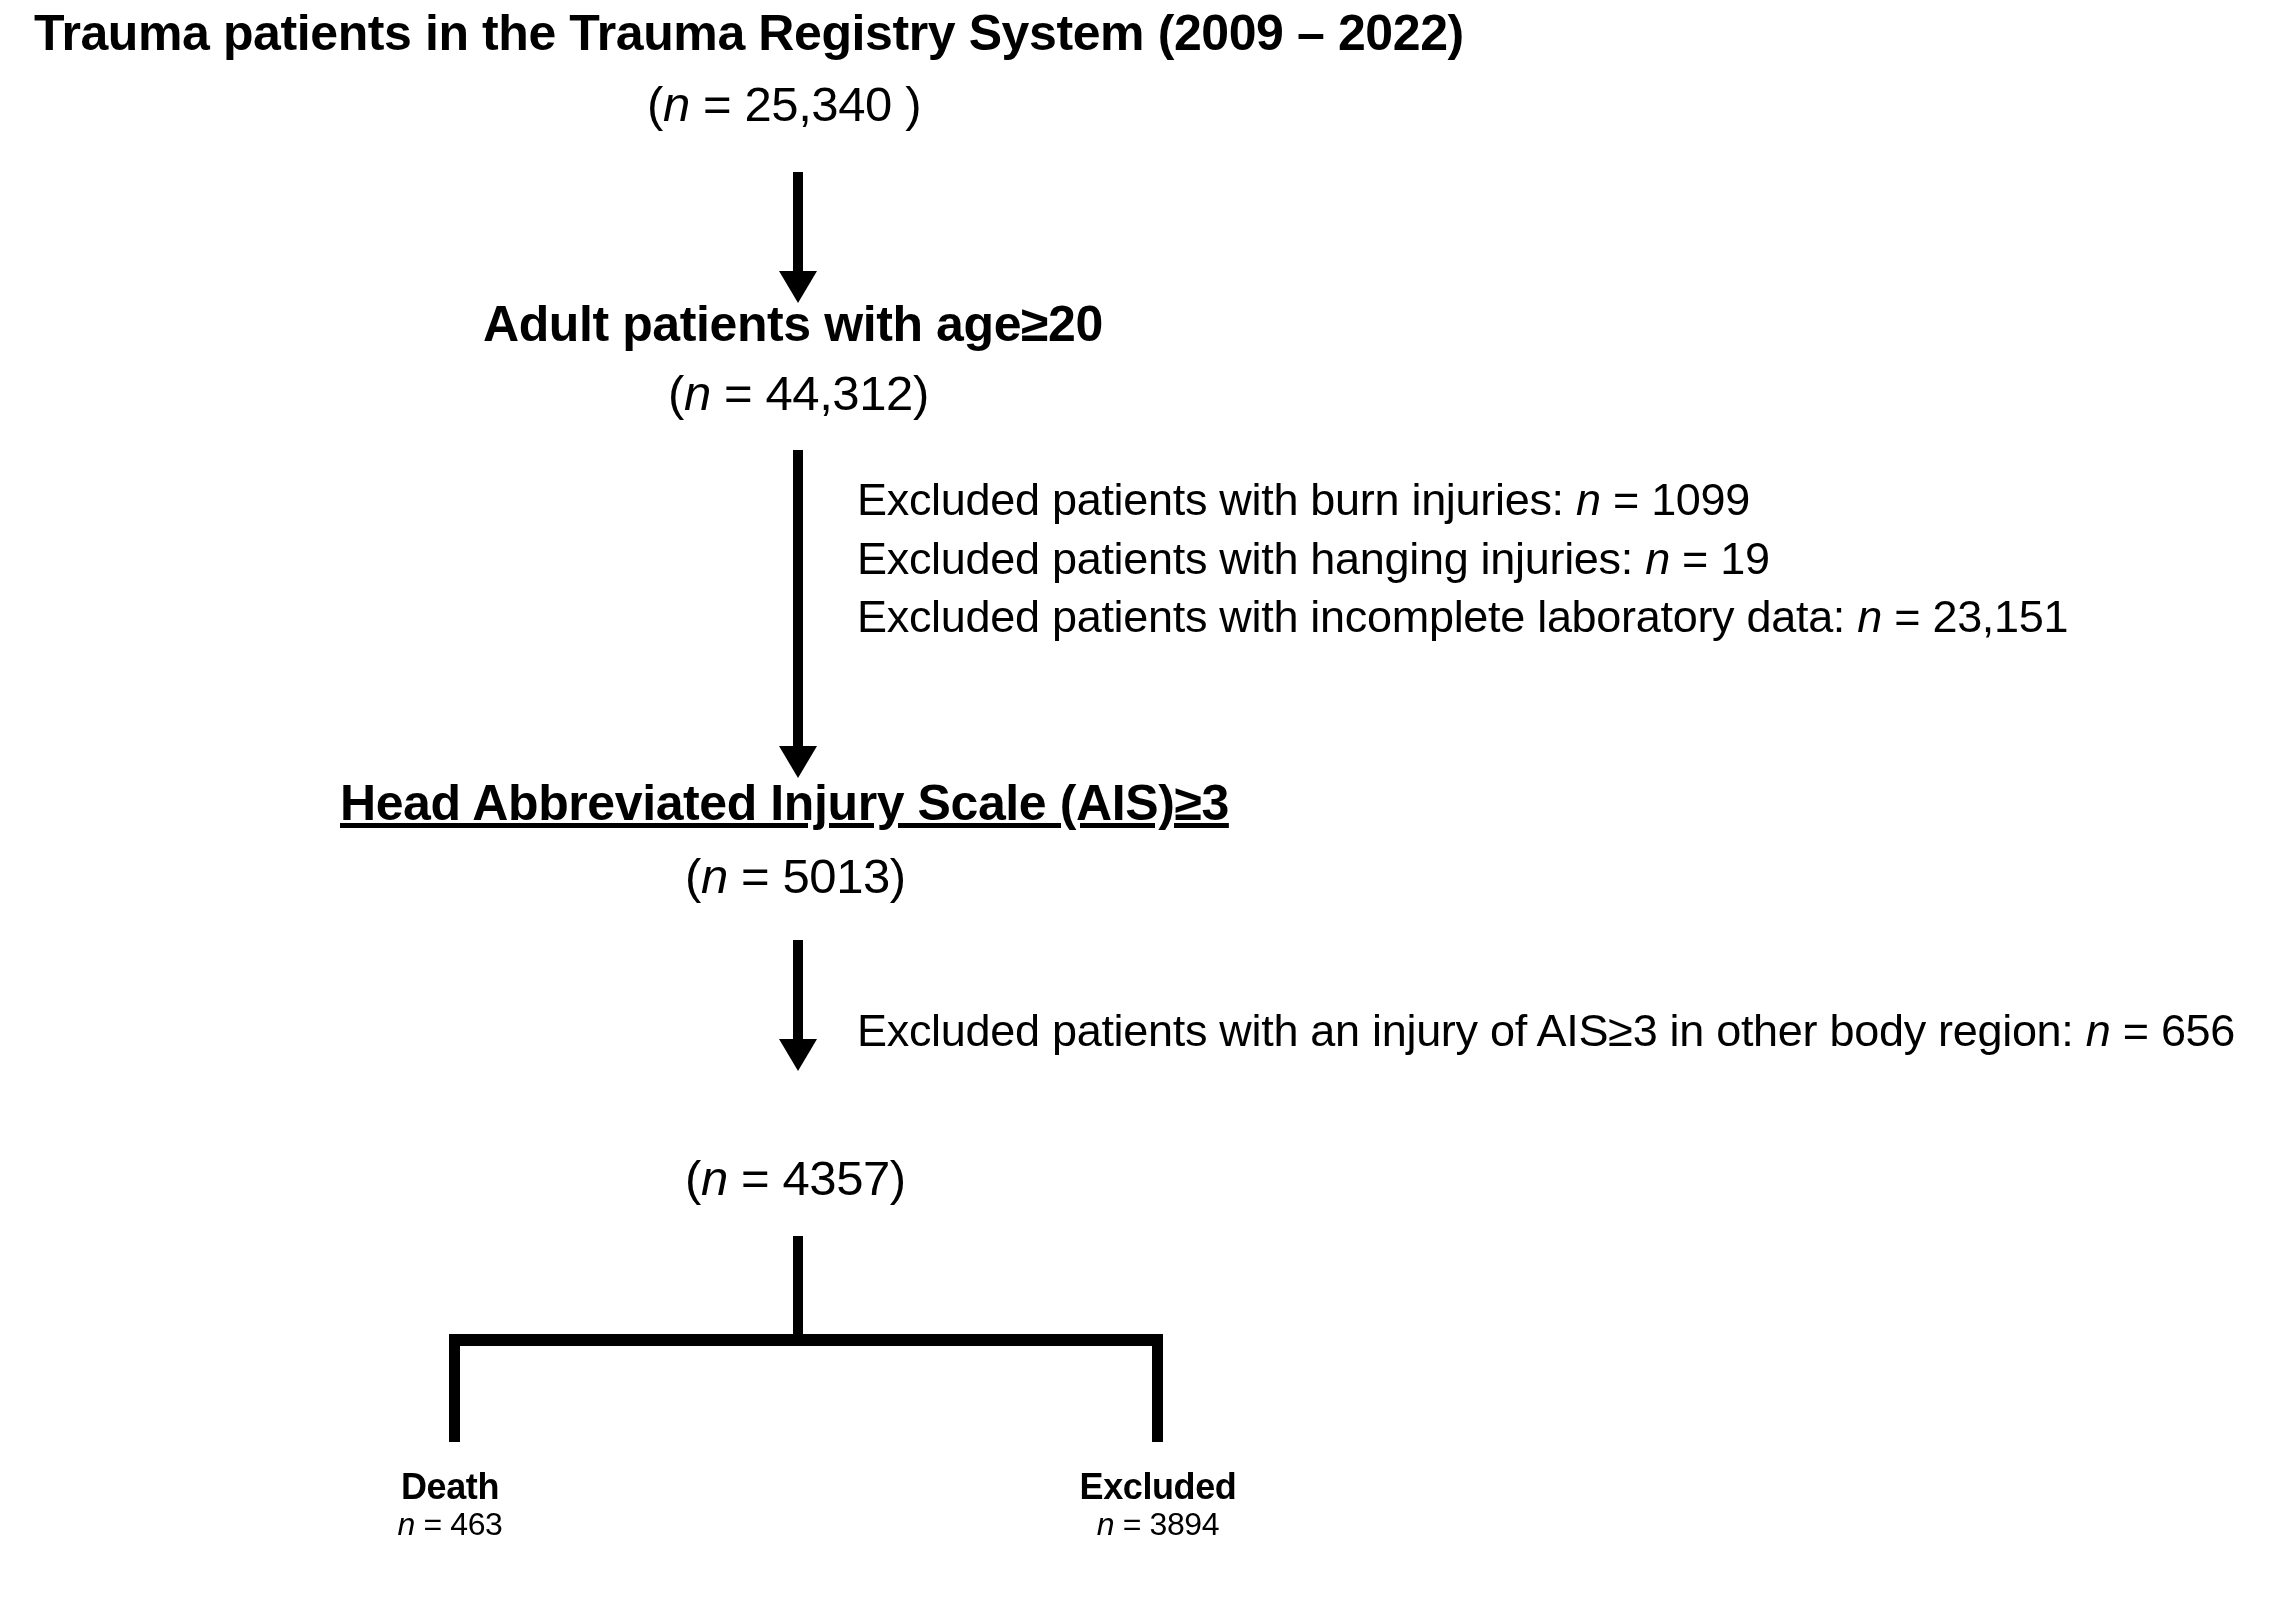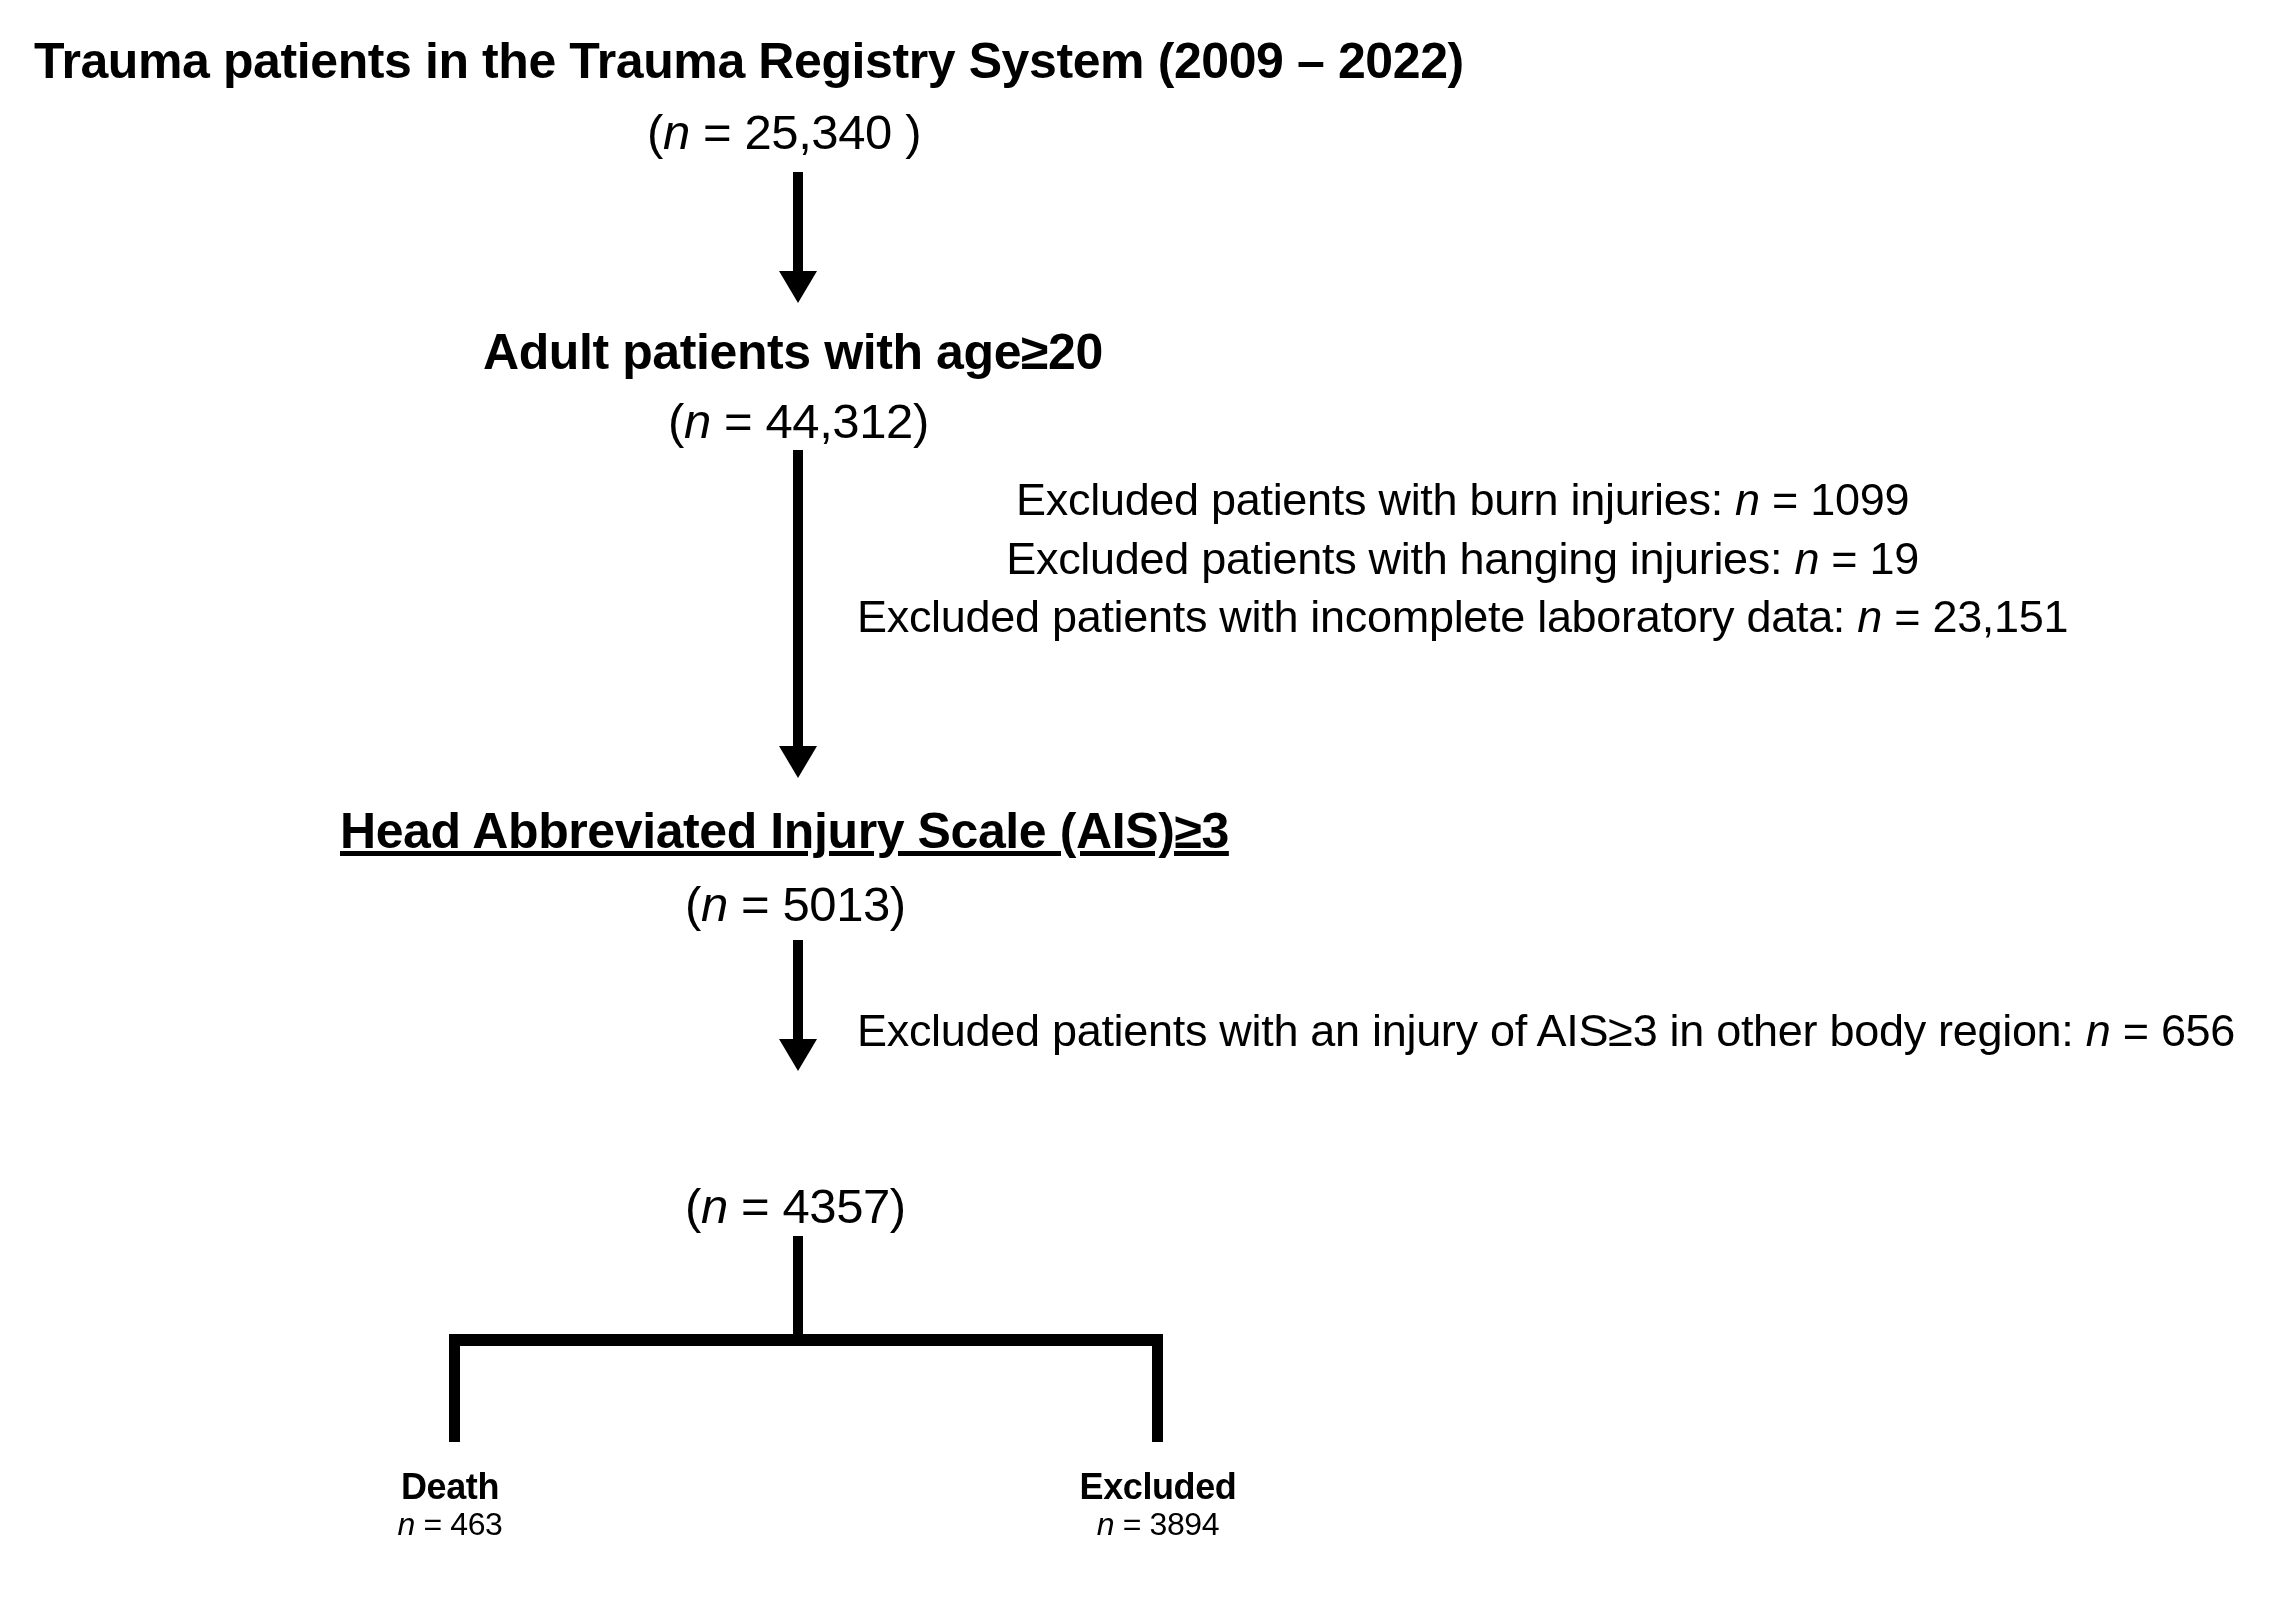--- a/index.html
+++ b/index.html
@@ -14,21 +14,20 @@
   #flowchart {
     position: relative;
     width: 2295px;
     height: 1617px;
     background: #ffffff;
     overflow: hidden;
   }
   .node {
     position: absolute;
     white-space: nowrap;
-    margin-top: 28px;
   }
   .node-title {
     font-weight: bold;
     font-size: 50px;
     line-height: 1.05;
     letter-spacing: -0.4px;
   }
   .node-count {
     font-size: 49px;
     line-height: 1.05;
@@ -100,21 +99,21 @@
   <div class="node" style="left:483px; top:298px;">
     <div class="node-title">Adult patients with age≥20</div>
   </div>
   <div class="node" style="left:668px; top:368px;">
     <span class="node-count">(</span><span class="node-count ital">n</span><span class="node-count"> = </span><span class="node-count">44,312</span><span class="node-count">)</span>
   </div>
 
   <div class="vline" style="left:793px; top:450px; width:10px; height:303px;"></div>
   <div class="arrowhead" style="left:779px; top:746px;"></div>
 
-  <div class="excl-block" style="left:857px; top:471px;text-align:center;">
+  <div class="excl-block" style="left:857px; top:471px;">
     <span class="excl-line"><span>Excluded patients with burn injuries: </span><span class="ital">n</span><span> = </span><span>1099</span></span>
     <span class="excl-line"><span>Excluded patients with hanging injuries: </span><span class="ital">n</span><span> = </span><span>19</span></span>
     <span class="excl-line"><span>Excluded patients with incomplete laboratory data: </span><span class="ital">n</span><span> = </span><span>23,151</span></span>
   </div>
 
   <div class="node" style="left:340px; top:777px;text-decoration:underline;">
     <div class="node-title">Head Abbreviated Injury Scale (AIS)≥3</div>
   </div>
   <div class="node" style="left:685px; top:851px;">
     <span class="node-count">(</span><span class="node-count ital">n</span><span class="node-count"> = </span><span class="node-count">5013</span><span class="node-count">)</span>

